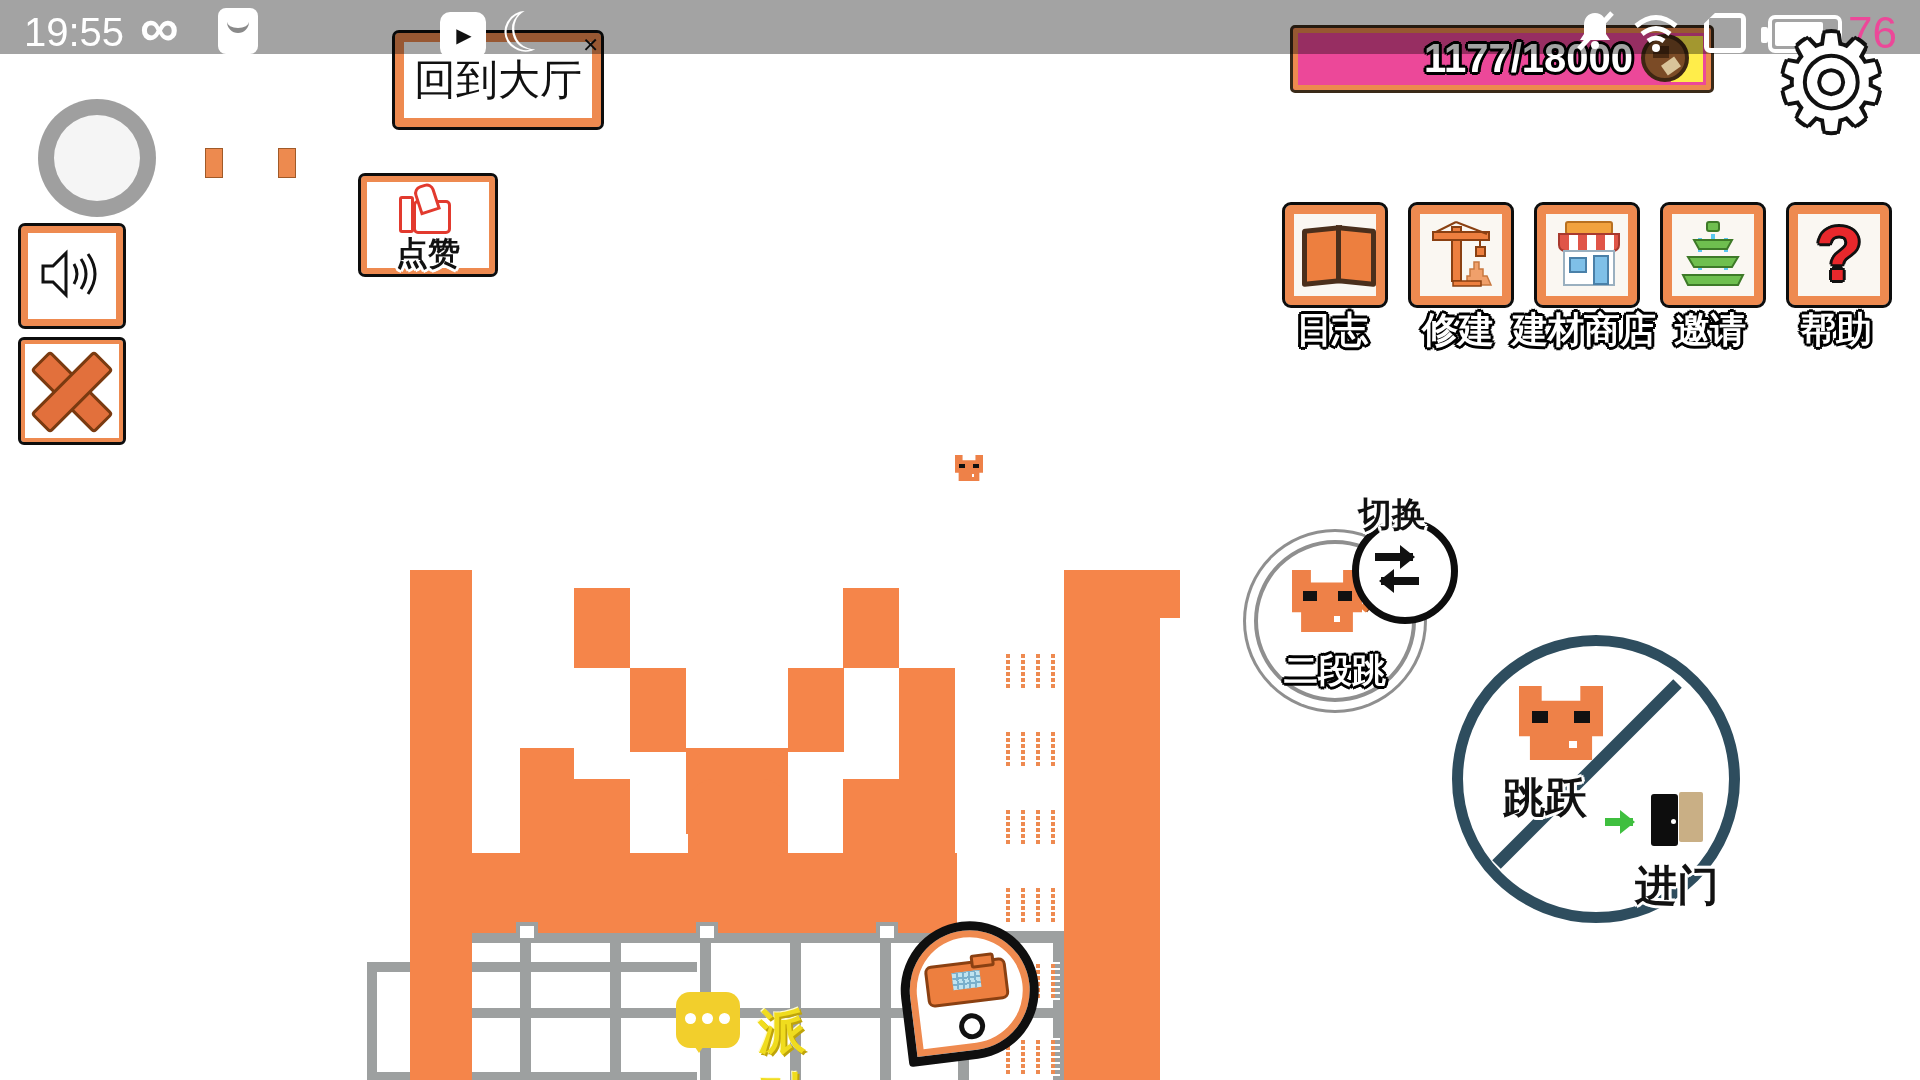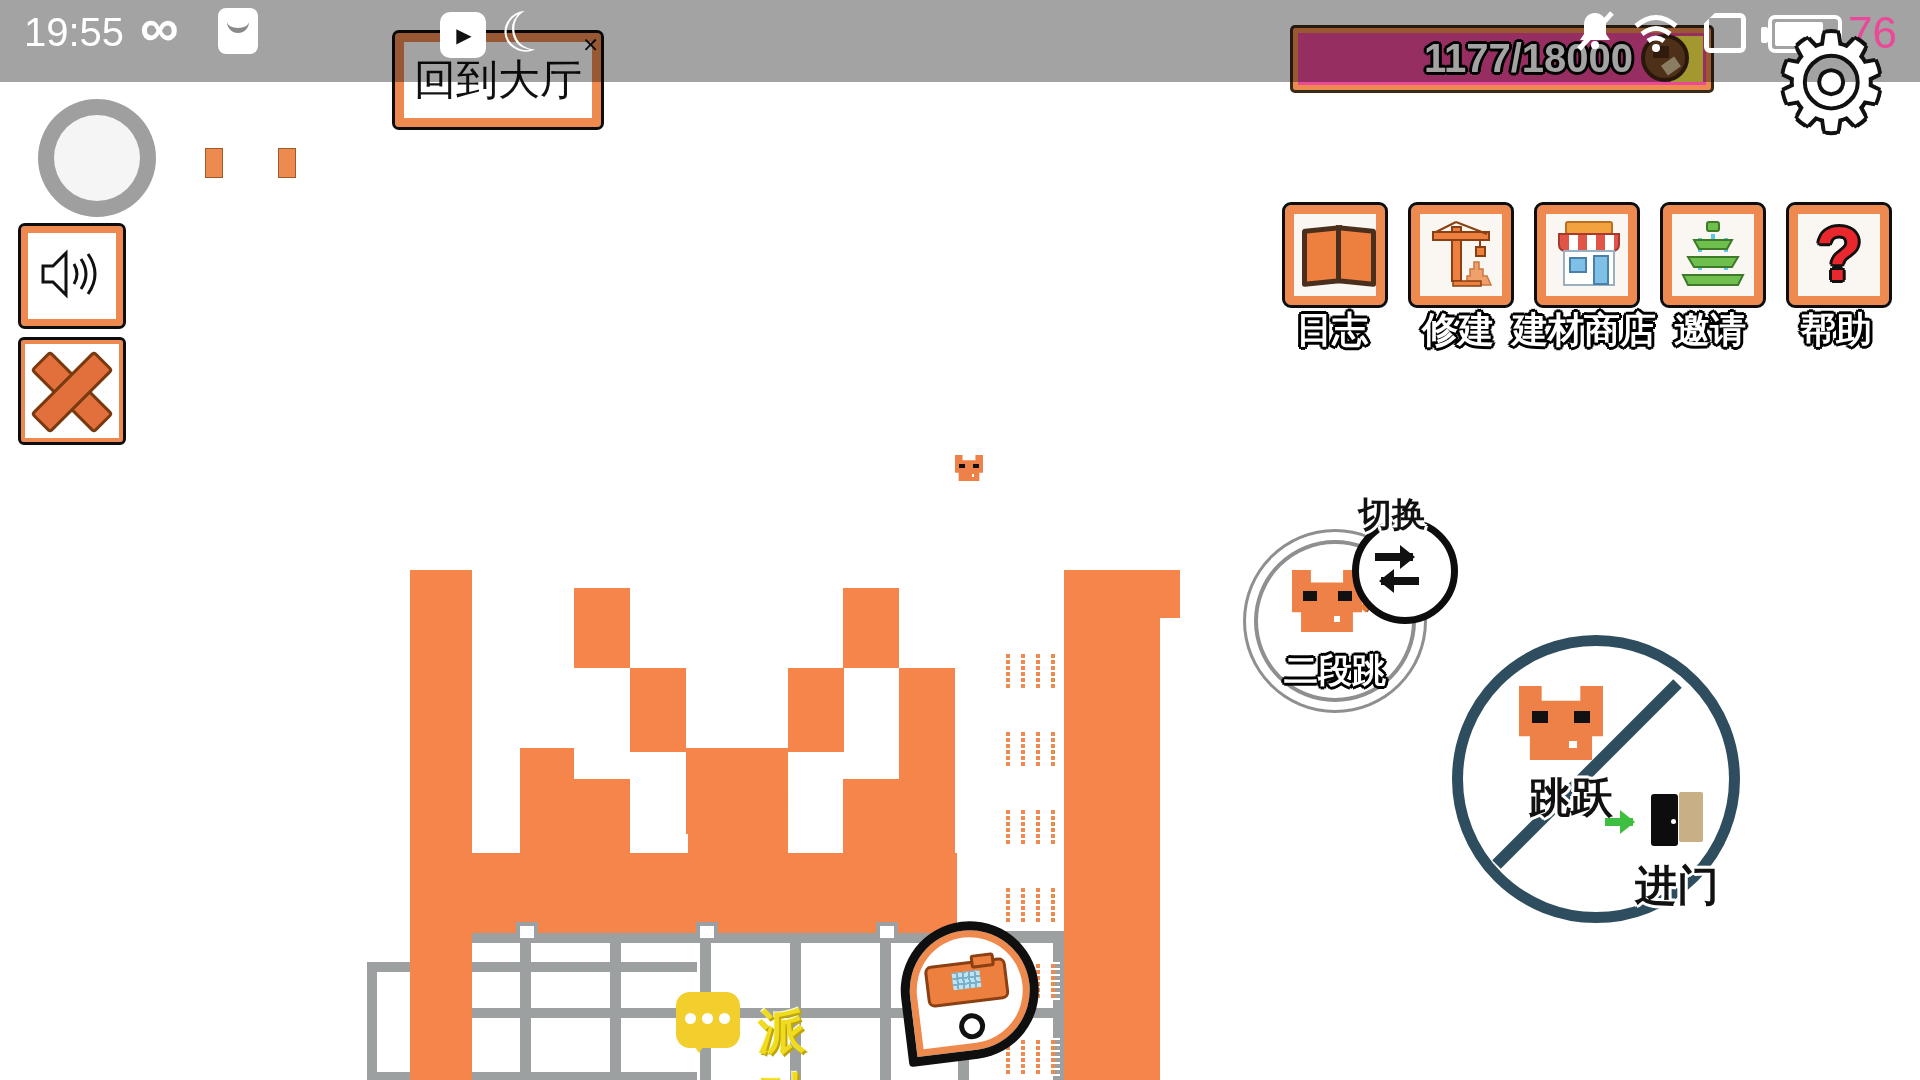--- a/index.html
+++ b/index.html
@@ -147,35 +147,43 @@
   </div>
   <div class="abs ow" style="left:1358px;top:492px;font-size:34px;z-index:23">切换</div>
 
   <div class="ring" style="left:1452px;top:635px;width:266px;height:266px;border:11px solid #2E4D5E;z-index:20">
     <div class="abs" style="left:-4px;top:122px;width:256px;height:12px;background:#2E4D5E;transform:rotate(-45deg)"></div>
     <div class="fox" style="left:56px;top:40px;width:84px;height:74px">
       <div class="eye l"></div>
         <div class="eye r"></div>
         <div class="tooth"></div>
     </div>
-    <div class="abs ow" style="left:40px;top:124px;width:110px;text-align:right;font-size:42px">跳跃</div>
+    <div class="abs ow" style="left:40px;top:124px;width:110px;text-align:left;font-size:42px">跳跃</div>
     <div class="carrow r" style="--c:#3FBF3F;left:142px;top:172px;width:28px"></div>
     <div class="door" style="left:188px;top:146px;width:52px;height:54px">
       <div class="dk"></div>
         <div class="lt"></div>
         <div class="kb"></div>
     </div>
     <div class="abs ow" style="left:160px;top:212px;width:108px;text-align:center;font-size:42px">进门</div>
   </div>
 
 
   <div class="abs" style="left:205px;top:148px;width:16px;height:28px;background:#ED8A4F;border:1px solid #a05a28;z-index:29"></div>
   <div class="abs" style="left:278px;top:148px;width:16px;height:28px;background:#ED8A4F;border:1px solid #a05a28;z-index:29"></div>
 
 
+  <div class="frame" style="left:358px;top:173px;width:134px;height:98px;z-index:30;box-shadow:inset 0 0 0 6px #EE8A50">
+    <div class="thumb" style="--tc:#fff;--to:#E23A2E;left:38px;top:8px;width:50px;height:48px">
+      <div class="bar"></div>
+        <div class="palm"></div>
+        <div class="hook"></div>
+    </div>
+    <div class="abs ow" style="left:0;top:56px;width:134px;text-align:center;font-size:32px">点赞</div>
+  </div>
 
   <div class="frame" style="left:18px;top:223px;width:102px;height:100px;z-index:30;box-shadow:inset 0 0 0 7px #EE8A50">
     <svg class="abs" style="left:16px;top:20px" width="66" height="56" viewBox="0 0 66 56">
       <path d="M6 20 h10 l13 -13 v42 l-13 -13 h-10 z" fill="#fff" stroke="#111" stroke-width="3"></path>
       <path d="M37 18 q6 10 0 20" fill="none" stroke="#111" stroke-width="3"></path>
       <path d="M44 13 q10 15 0 30" fill="none" stroke="#111" stroke-width="3"></path>
       <path d="M51 8 q14 20 0 40" fill="none" stroke="#111" stroke-width="3"></path>
     </svg>
   </div>
 
@@ -254,21 +262,21 @@
     <div class="mlabel ob" style="left:1650px;width:120px">邀请</div>
 
     <div class="mbtn" style="left:1786px;top:202px">
       <div class="abs" style="left:0;top:2px;width:100px;height:92px;display:flex;align-items:center;justify-content:center;
         font-size:76px;font-weight:bold;color:#E8282C;
         text-shadow:-3px 0 0 #111,3px 0 0 #111,0 -3px 0 #111,0 3px 0 #111,-2px -2px 0 #111,2px -2px 0 #111,-2px 2px 0 #111,2px 2px 0 #111">?</div>
     </div>
     <div class="mlabel ob" style="left:1776px;width:120px">帮助</div>
   </div>
 
-  <div class="abs" style="left:0;top:0;width:1920px;height:82px;background:rgba(0,0,0,0.36);z-index:90">
+  <div class="abs" style="left:0;top:0;width:1920px;height:54px;background:rgba(0,0,0,0.36);z-index:90">
     <div class="abs" style="left:24px;top:10px;font-size:40px;color:#fff">19:55</div>
     <div class="abs" style="left:140px;top:-4px;font-size:54px;font-weight:bold;color:#fff">∞</div>
     <div class="abs" style="left:218px;top:8px;width:40px;height:46px;background:#fff;border-radius:8px">
       <div class="abs" style="left:9px;top:8px;width:22px;height:12px;border-bottom:5px solid #8a8a8a;border-radius:0 0 12px 12px"></div>
     </div>
     <div class="abs" style="left:440px;top:12px;width:46px;height:46px;background:#fff;border-radius:10px;display:flex;align-items:center;justify-content:center;color:#111;font-size:20px;padding-left:2px;box-sizing:border-box">▶</div>
     <div class="abs" style="left:500px;top:0px;font-size:56px;color:#fff;transform:rotate(-15deg)">☾</div>
     <svg class="abs" style="left:1572px;top:8px" width="46" height="46" viewBox="0 0 46 46">
       <path d="M23 5 c-7 0 -11 5 -11 12 v9 l-4 6 h30 l-4 -6 v-9 c0 -7 -4 -12 -11 -12 z" fill="#fff"></path>
       <circle cx="23" cy="37" r="4" fill="#fff"></circle>

